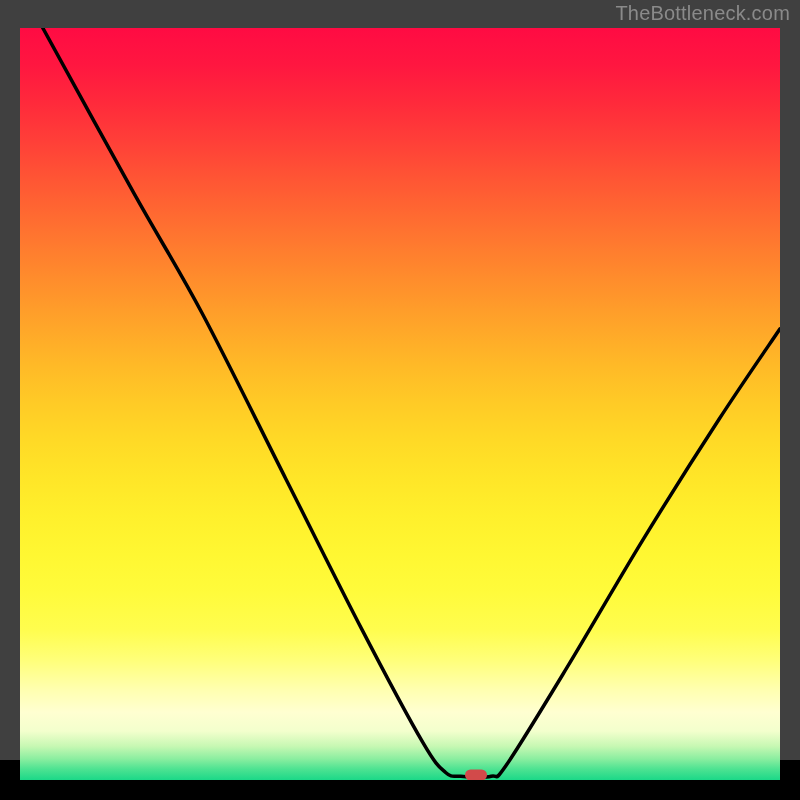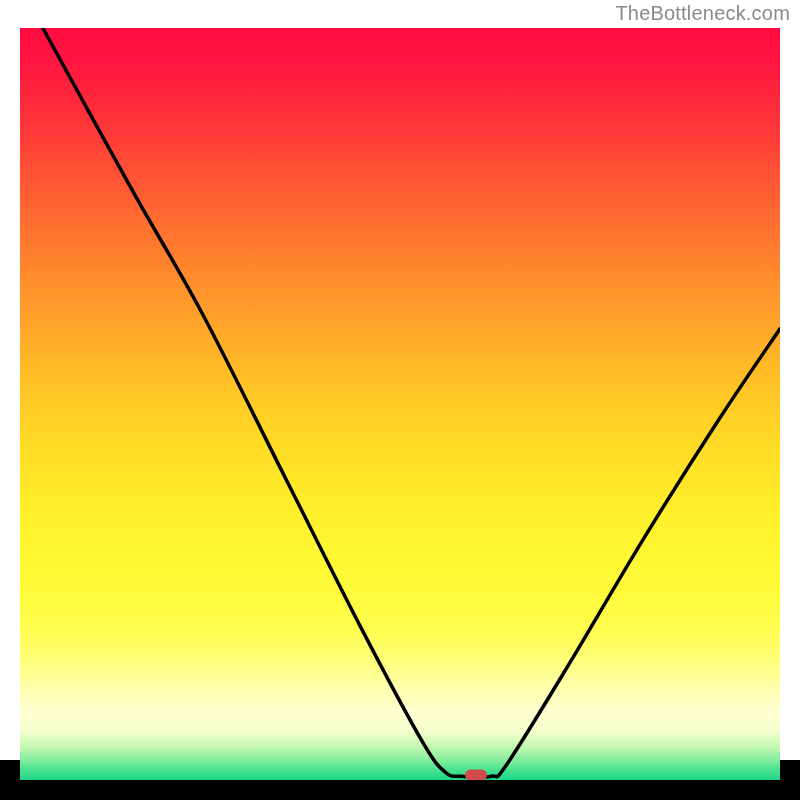--- a/index.html
+++ b/index.html
@@ -8,21 +8,21 @@
     width: 800px;
     height: 800px;
     background: #000;
     font-family: Arial, Helvetica, sans-serif;
     overflow: hidden;
   }
   .wrap {
     position: relative;
     width: 800px;
     height: 760px;
-    background: #ffffff;
+    background: #404040;
   }
   .watermark {
     position: absolute;
     top: 2px;
     right: 10px;
     color: #8a8a8a;
     font-size: 20px;
     font-weight: 500;
     letter-spacing: 0.2px;
     z-index: 5;

